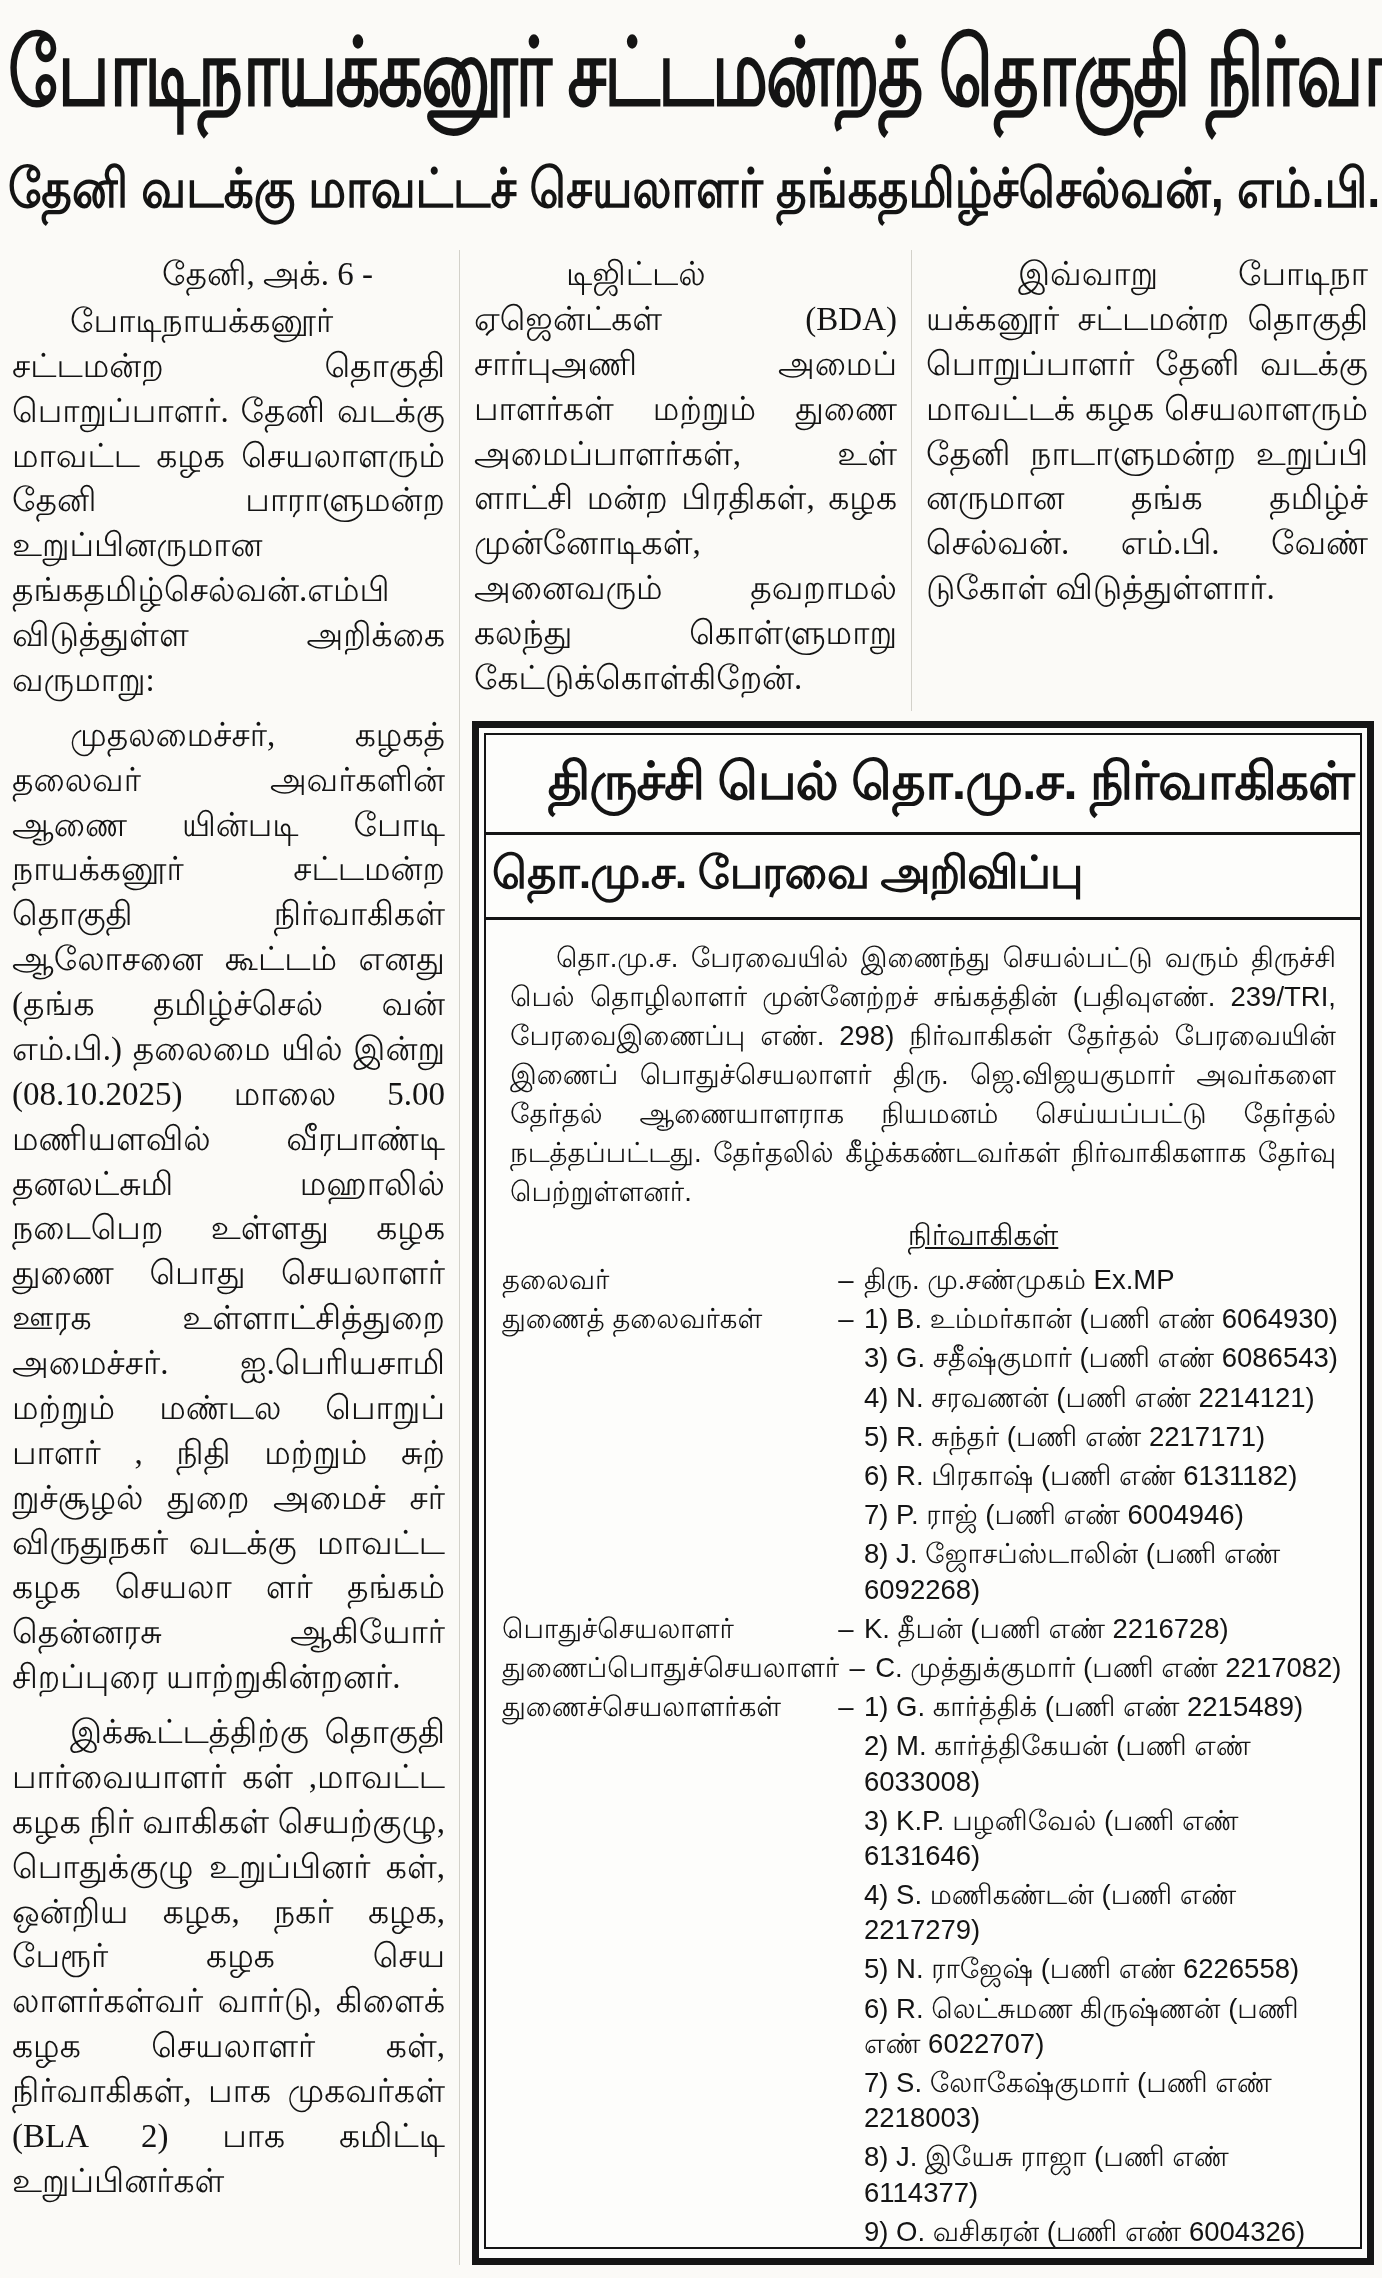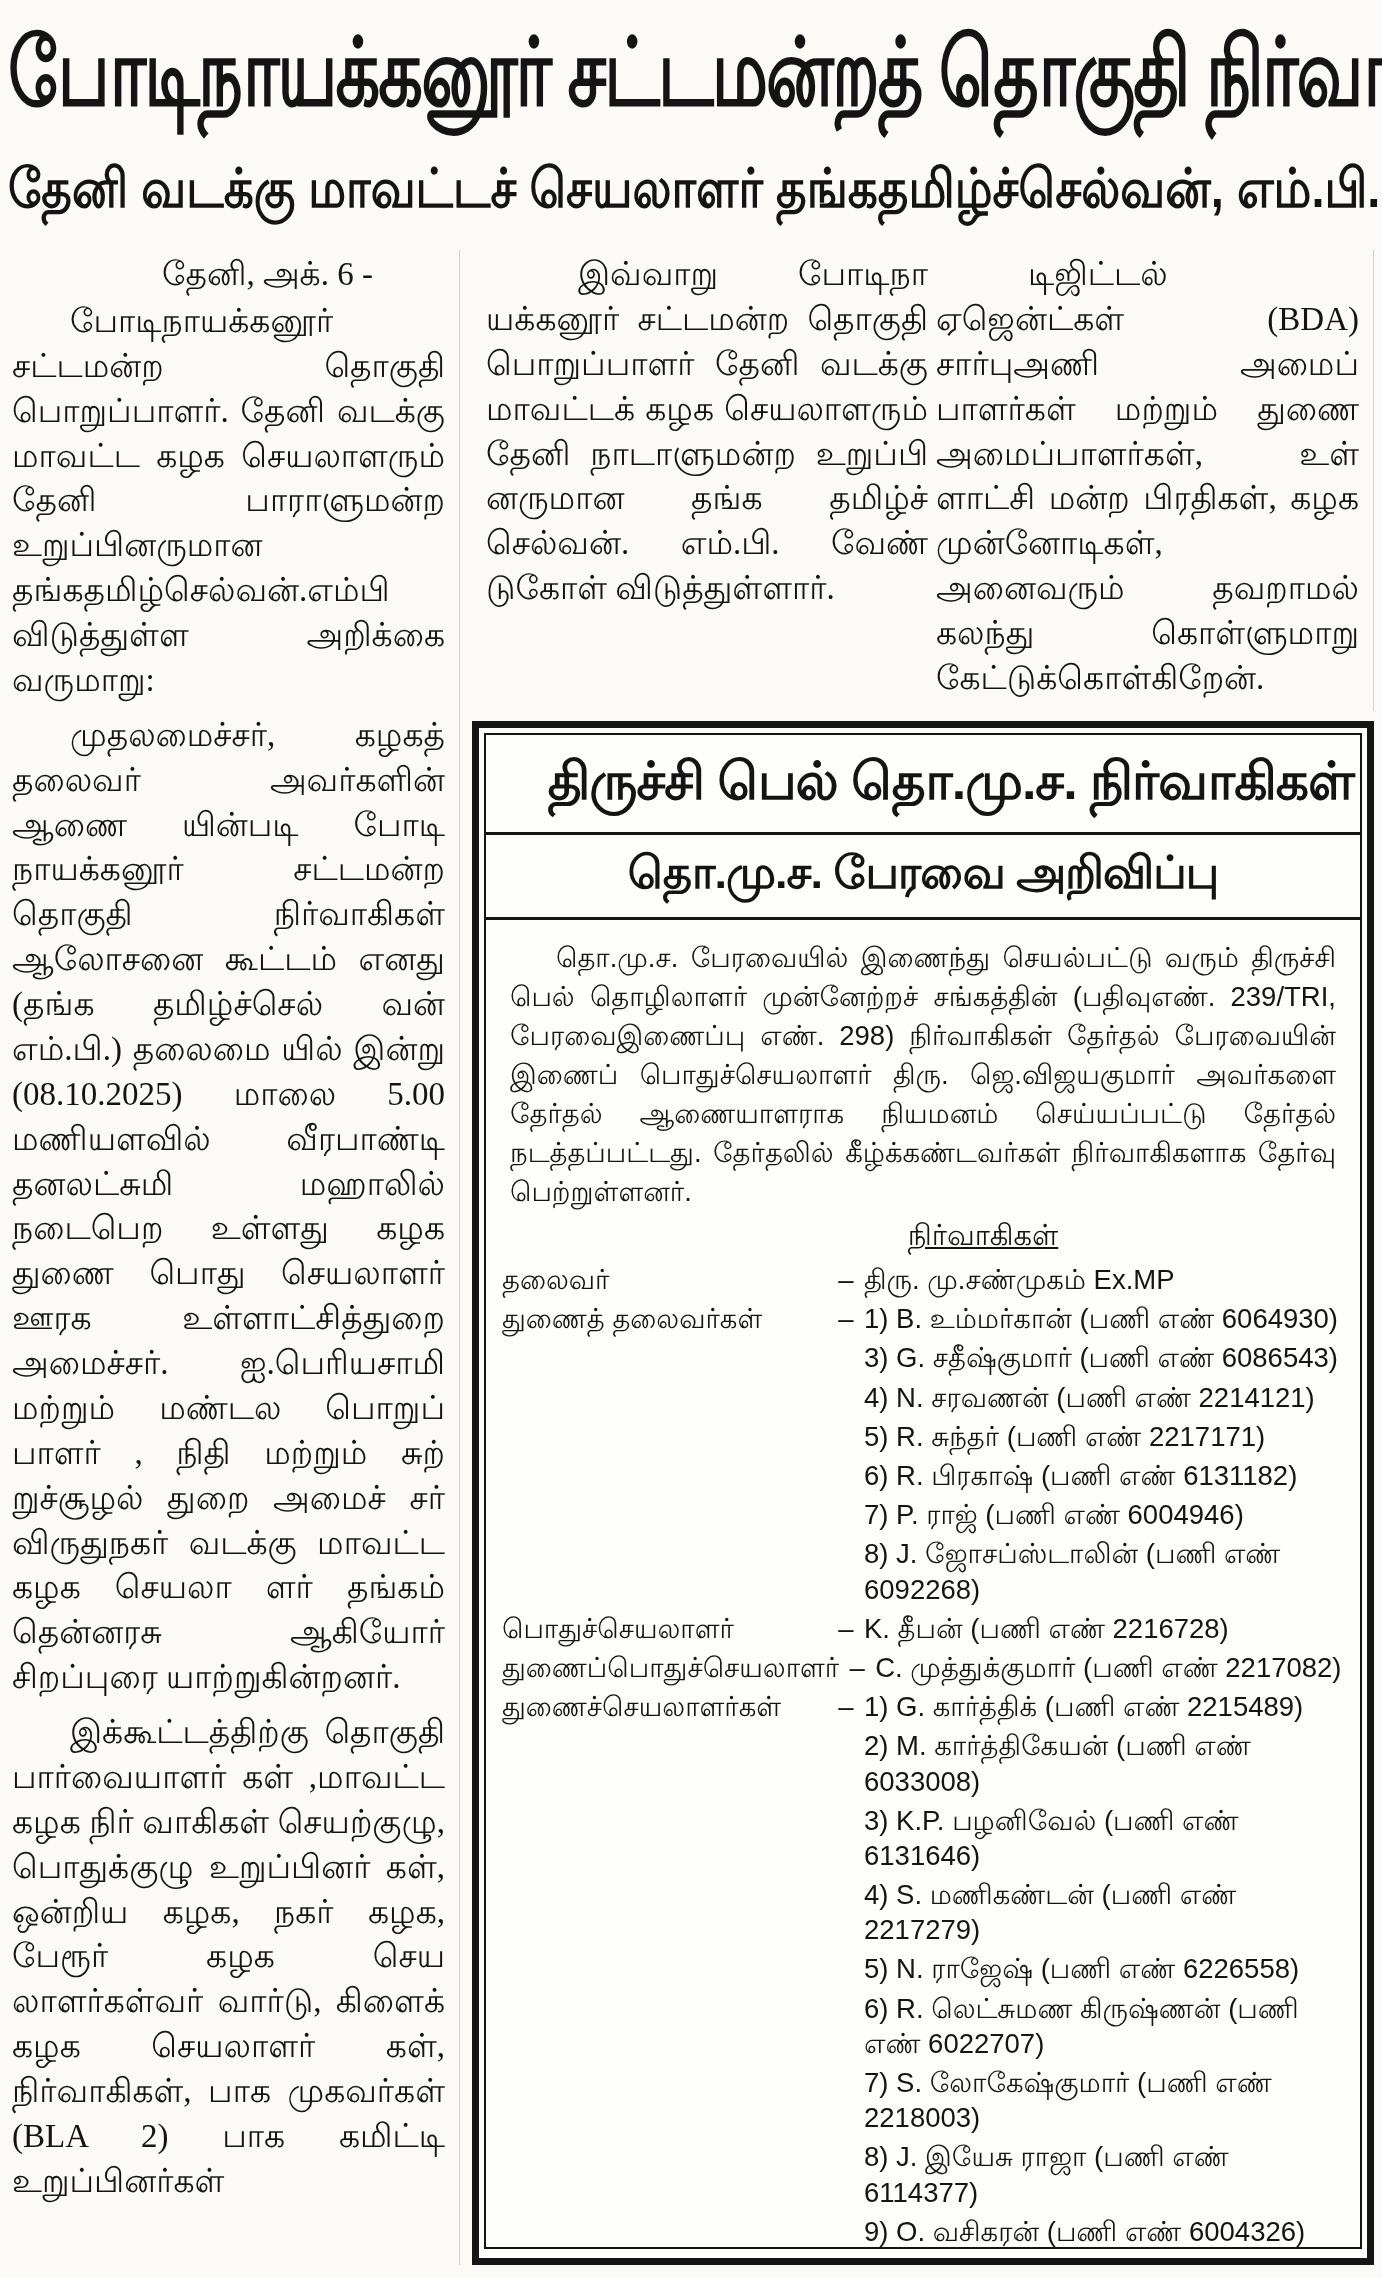--- a/index.html
+++ b/index.html
@@ -86,21 +86,20 @@
   .notice-title{
     text-align:right;
     font-weight:800;
     font-size:52px;
     padding:16px 6px 14px 6px;
     border-bottom:3px solid #151515;
     transform-origin:center;
     letter-spacing:-1px;
   }
   .notice-subtitle{
-    text-align:center;
     font-weight:800;
     font-size:45px;
     padding:12px 6px 12px 6px;
     border-bottom:3px solid #151515;
     letter-spacing:-1px;
   }
   .notice-body{padding:10px 16px 0 16px;}
   .notice-intro{
     margin:8px;
     font-size:27.5px;
@@ -131,25 +130,25 @@
   <div class="content">
     <div class="col col1">
         <p class="para">தேனி, அக். 6 -</p>
         <p class="para">போடிநாயக்கனூர் சட்டமன்ற தொகுதி பொறுப்பாளர். தேனி வடக்கு மாவட்ட கழக செயலாளரும் தேனி பாராளுமன்ற உறுப்பினருமான தங்கதமிழ்செல்வன்.எம்பி விடுத்துள்ள அறிக்கை வருமாறு:</p>
         <p class="para">முதலமைச்சர், கழகத் தலைவர் அவர்களின் ஆணை யின்படி போடி நாயக்கனூர் சட்டமன்ற தொகுதி நிர்வாகிகள் ஆலோசனை கூட்டம் எனது (தங்க தமிழ்ச்செல் வன் எம்.பி.) தலைமை யில் இன்று (08.10.2025) மாலை 5.00 மணியளவில் வீரபாண்டி தனலட்சுமி மஹாலில் நடைபெற உள்ளது கழக துணை பொது செயலாளர் ஊரக உள்ளாட்சித்துறை அமைச்சர். ஐ.பெரியசாமி மற்றும் மண்டல பொறுப் பாளர் , நிதி மற்றும் சுற் றுச்சூழல் துறை அமைச் சர் விருதுநகர் வடக்கு மாவட்ட கழக செயலா ளர் தங்கம் தென்னரசு ஆகியோர் சிறப்புரை யாற்றுகின்றனர்.</p>
         <p class="para">இக்கூட்டத்திற்கு தொகுதி பார்வையாளர் கள் ,மாவட்ட கழக நிர் வாகிகள் செயற்குழு, பொதுக்குழு உறுப்பினர் கள், ஒன்றிய கழக, நகர் கழக, பேரூர் கழக செய லாளர்கள்வர் வார்டு, கிளைக் கழக செயலாளர் கள், நிர்வாகிகள், பாக முகவர்கள் (BLA 2) பாக கமிட்டி உறுப்பினர்கள்</p>
       </div>
 
     <div class="right">
       <div class="toprow">
+        <div class="col col2">
+            <p class="para">டிஜிட்டல் ஏஜென்ட்கள் (BDA) சார்புஅணி அமைப் பாளர்கள் மற்றும் துணை அமைப்பாளர்கள், உள் ளாட்சி மன்ற பிரதிகள், கழக முன்னோடிகள், அனைவரும் தவறாமல் கலந்து கொள்ளுமாறு கேட்டுக்கொள்கிறேன்.</p>
+          </div>
         <div class="col col3">
             <p class="para">இவ்வாறு போடிநா யக்கனூர் சட்டமன்ற தொகுதி பொறுப்பாளர் தேனி வடக்கு மாவட்டக் கழக செயலாளரும் தேனி நாடாளுமன்ற உறுப்பி னருமான தங்க தமிழ்ச் செல்வன். எம்.பி. வேண் டுகோள் விடுத்துள்ளார்.</p>
-          </div>
-        <div class="col col2">
-            <p class="para">டிஜிட்டல் ஏஜென்ட்கள் (BDA) சார்புஅணி அமைப் பாளர்கள் மற்றும் துணை அமைப்பாளர்கள், உள் ளாட்சி மன்ற பிரதிகள், கழக முன்னோடிகள், அனைவரும் தவறாமல் கலந்து கொள்ளுமாறு கேட்டுக்கொள்கிறேன்.</p>
           </div>
       </div>
 
       <div class="notice">
         <div class="notice-inner">
           <div class="notice-title">திருச்சி பெல் தொ.மு.ச. நிர்வாகிகள்</div>
           <div class="notice-subtitle">தொ.மு.ச. பேரவை அறிவிப்பு</div>
 
           <div class="notice-body">
             <p class="notice-intro">தொ.மு.ச. பேரவையில் இணைந்து செயல்பட்டு வரும் திருச்சி பெல் தொழிலாளர் முன்னேற்றச் சங்கத்தின் (பதிவுஎண். 239/TRI, பேரவைஇணைப்பு எண். 298) நிர்வாகிகள் தேர்தல் பேரவையின் இணைப் பொதுச்செயலாளர் திரு. ஜெ.விஜயகுமார் அவர்களை தேர்தல் ஆணையாளராக நியமனம் செய்யப்பட்டு தேர்தல் நடத்தப்பட்டது. தேர்தலில் கீழ்க்கண்டவர்கள் நிர்வாகிகளாக தேர்வு பெற்றுள்ளனர்.</p>

